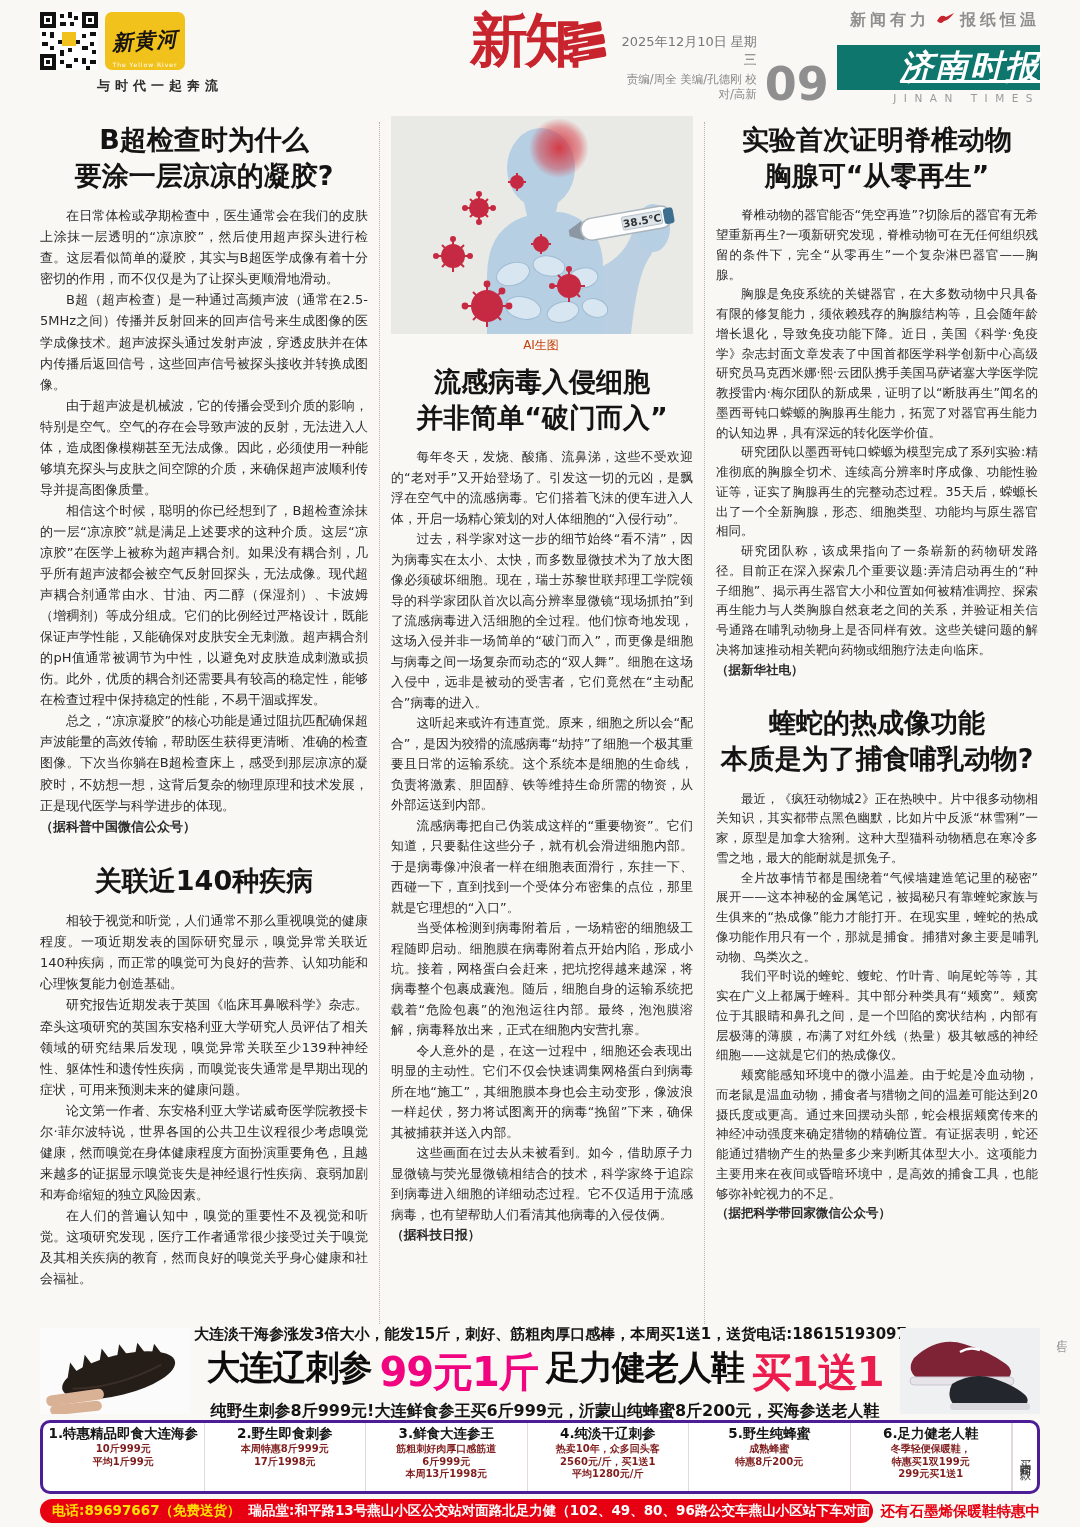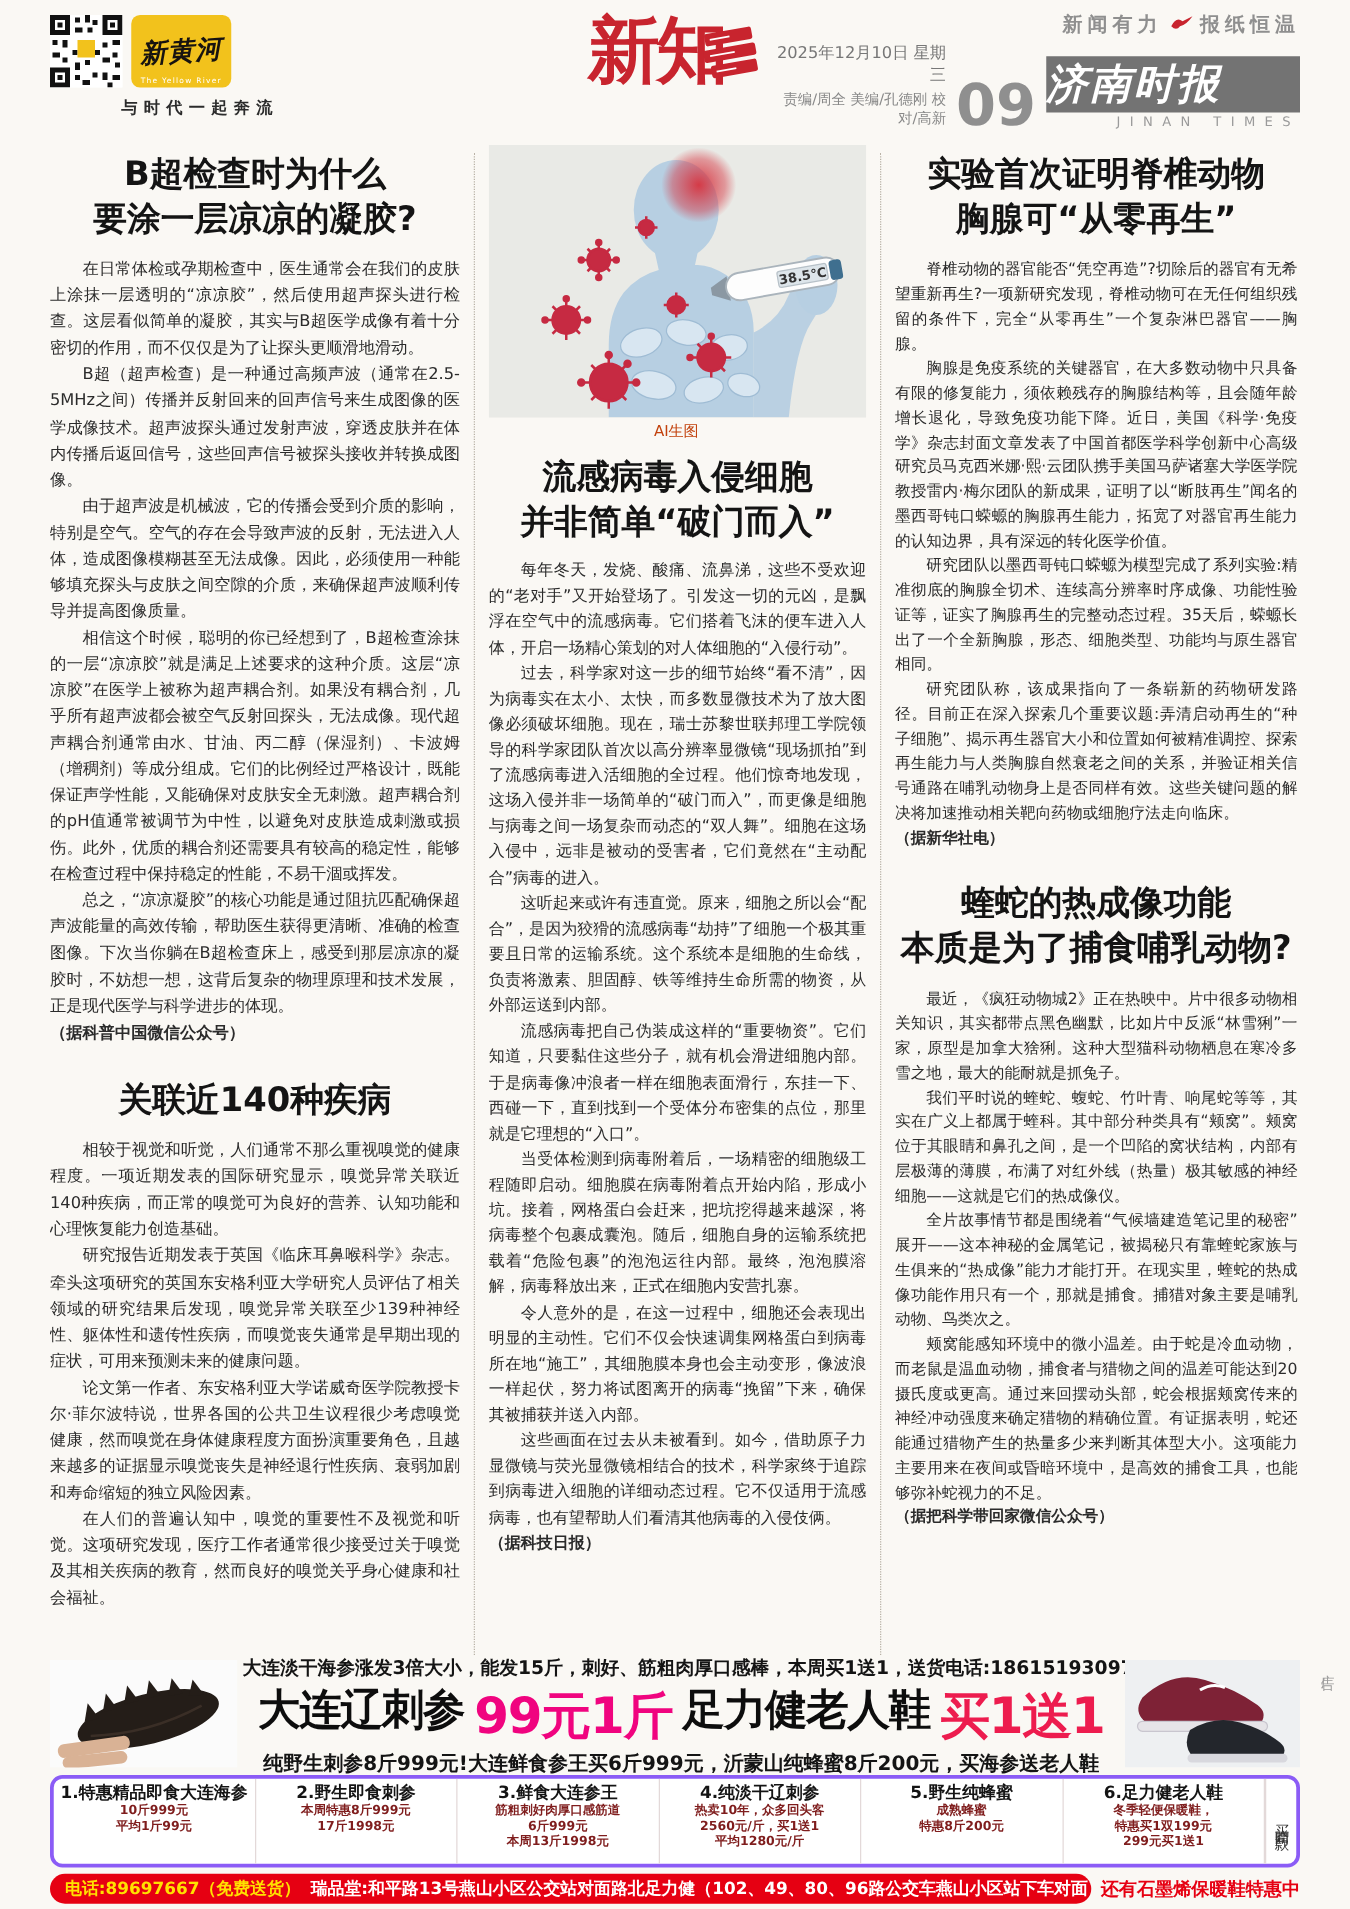--- a/index.html
+++ b/index.html
@@ -19,21 +19,21 @@
   .xinzhi{font-family:"DejaVu Serif",serif;font-weight:900;font-size:58px;line-height:1.0;color:#c8242e;letter-spacing:-3px;}
   .books{margin-left:-20px;margin-top:10px;}
   .mast-right{position:absolute;right:0;top:0;width:420px;}
   .slogan{display:flex;justify-content:flex-end;align-items:center;gap:5px;font-size:16px;font-weight:800;letter-spacing:4px;color:#8f8f8f;}
   .mr-row{display:flex;justify-content:flex-end;align-items:flex-end;gap:8px;margin-top:2px;}
   .meta{text-align:right;padding-bottom:2px;}
   .m-date{font-size:13px;color:#777;}
   .m-credits{font-size:11.5px;color:#888;margin-top:3px;}
   .page-num{font-size:46px;font-weight:900;color:#8f8f8f;line-height:0.85;}
   .paper{width:250px;}
-  .paper-box{background:#737373;color:#fff;text-align:left;font-family:"DejaVu Serif",serif;font-style:italic;font-weight:900;font-size:33px;line-height:1.35;letter-spacing:2px;}
+  .paper-box{background:#0f766e;color:#fff;text-align:right;font-family:"DejaVu Serif",serif;font-style:italic;font-weight:900;font-size:33px;line-height:1.35;letter-spacing:2px;text-decoration:underline;}
   .paper-en{font-size:10.5px;color:#9a9a9a;letter-spacing:7.5px;text-align:right;margin-top:2px;}
 
   
   .main{display:flex;margin-top:0;height:1208px;overflow:hidden;}
   .col{overflow:hidden;flex:none;}
   .col1{width:328px;}
   .col2{width:302px;}
   .col3{width:322px;}
   .vrule{flex:none;width:0;border-left:1px dotted #b9b2a6;margin:6px 11px 0;}
   .atitle{font-weight:900;text-align:center;color:#141414;line-height:1.32;margin:6px 0 12px;}
@@ -55,21 +55,21 @@
   .ad-label{position:absolute;right:-28px;top:0;font-size:11px;color:#9a9a9a;writing-mode:vertical-rl;letter-spacing:2px;}
   .ad-top{display:flex;align-items:center;height:86px;margin-bottom:4px;gap:4px;}
   .ad-photo{flex:none;overflow:hidden;}
   .ad-center{flex:1;text-align:center;min-width:0;}
   .ad-line1{font-size:15px;font-weight:800;color:#141414;white-space:nowrap;}
   .ad-headline{display:flex;justify-content:center;align-items:flex-start;gap:8px;white-space:nowrap;margin:1px 0;}
   .hl-black{font-size:34px;font-weight:900;color:#0d0d0d;letter-spacing:-1px;}
   .hl-pink{font-size:40px;font-weight:900;color:#f0047f;letter-spacing:-1px;}
   .hl-red{font-size:40px;font-weight:900;color:#ed1c4e;letter-spacing:-1px;}
   .ad-line3{font-size:16px;font-weight:800;color:#141414;white-space:nowrap;}
-  .ad-grid{display:flex;border:3px solid #8b5cf6;border-radius:10px;background:#fff;height:68px;overflow:hidden;}
+  .ad-grid{display:flex;border:3px solid #4c1d95;border-radius:10px;background:#fff;height:68px;overflow:hidden;}
   .ad-item{flex:1;border-right:1px solid #e3d9d9;text-align:center;padding:2px 2px 0;min-width:0;}
   .ad-item:last-of-type{border-right:none;}
   .ad-item-title{font-size:13.5px;font-weight:800;color:#141414;white-space:nowrap;}
   .ad-item-line{font-size:10px;font-weight:800;color:#7f1d1d;line-height:1.27;white-space:nowrap;}
   .ad-vert{flex:none;width:24px;writing-mode:vertical-rl;display:flex;align-items:center;justify-content:center;font-size:11.5px;color:#333;letter-spacing:3px;border-left:1px solid #e3d9d9;}
   .ad-footer{display:flex;align-items:center;gap:8px;margin-top:5px;}
   .ad-bar{flex:1;background:#e60012;border-radius:14px;padding:3px 12px;display:flex;gap:8px;white-space:nowrap;overflow:hidden;font-weight:800;font-size:13.5px;color:#fff;}
   .ad-bar .phone{color:#ffe100;}
   .ad-extra{flex:none;color:#e60012;font-weight:800;font-size:14.5px;white-space:nowrap;}
 </style>
@@ -350,22 +350,22 @@
         <p>研究团队以墨西哥钝口蝾螈为模型完成了系列实验:精准彻底的胸腺全切术、连续高分辨率时序成像、功能性验证等，证实了胸腺再生的完整动态过程。35天后，蝾螈长出了一个全新胸腺，形态、细胞类型、功能均与原生器官相同。</p>
         <p>研究团队称，该成果指向了一条崭新的药物研发路径。目前正在深入探索几个重要议题:弄清启动再生的“种子细胞”、揭示再生器官大小和位置如何被精准调控、探索再生能力与人类胸腺自然衰老之间的关系，并验证相关信号通路在哺乳动物身上是否同样有效。这些关键问题的解决将加速推动相关靶向药物或细胞疗法走向临床。</p>
         <p class="source">（据新华社电）</p>
       </div>
       <div class="art">
         <div class="atitle t-big">
           <div>蝰蛇的热成像功能</div>
           <div>本质是为了捕食哺乳动物?</div>
         </div>
         <p>最近，《疯狂动物城2》正在热映中。片中很多动物相关知识，其实都带点黑色幽默，比如片中反派“林雪猁”一家，原型是加拿大猞猁。这种大型猫科动物栖息在寒冷多雪之地，最大的能耐就是抓兔子。</p>
+        <p>全片故事情节都是围绕着“气候墙建造笔记里的秘密”展开——这本神秘的金属笔记，被揭秘只有靠蝰蛇家族与生俱来的“热成像”能力才能打开。在现实里，蝰蛇的热成像功能作用只有一个，那就是捕食。捕猎对象主要是哺乳动物、鸟类次之。</p>
         <p>我们平时说的蝰蛇、蝮蛇、竹叶青、响尾蛇等等，其实在广义上都属于蝰科。其中部分种类具有“颊窝”。颊窝位于其眼睛和鼻孔之间，是一个凹陷的窝状结构，内部有层极薄的薄膜，布满了对红外线（热量）极其敏感的神经细胞——这就是它们的热成像仪。</p>
-        <p>全片故事情节都是围绕着“气候墙建造笔记里的秘密”展开——这本神秘的金属笔记，被揭秘只有靠蝰蛇家族与生俱来的“热成像”能力才能打开。在现实里，蝰蛇的热成像功能作用只有一个，那就是捕食。捕猎对象主要是哺乳动物、鸟类次之。</p>
         <p>颊窝能感知环境中的微小温差。由于蛇是冷血动物，而老鼠是温血动物，捕食者与猎物之间的温差可能达到20摄氏度或更高。通过来回摆动头部，蛇会根据颊窝传来的神经冲动强度来确定猎物的精确位置。有证据表明，蛇还能通过猎物产生的热量多少来判断其体型大小。这项能力主要用来在夜间或昏暗环境中，是高效的捕食工具，也能够弥补蛇视力的不足。</p>
         <p class="source">（据把科学带回家微信公众号）</p>
       </div>
     </div>
   </div>
 
   <div class="ad">
     <div class="ad-label">广告</div>
 
     <div class="ad-top">

